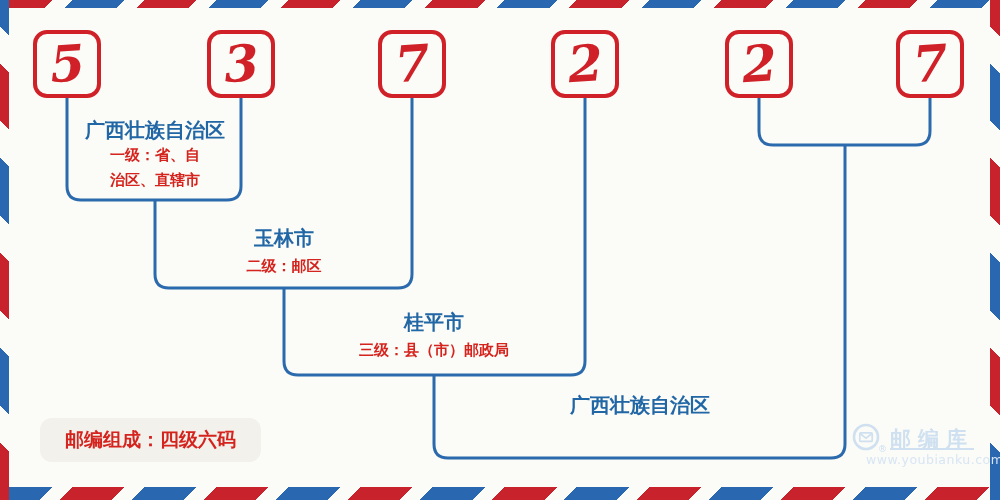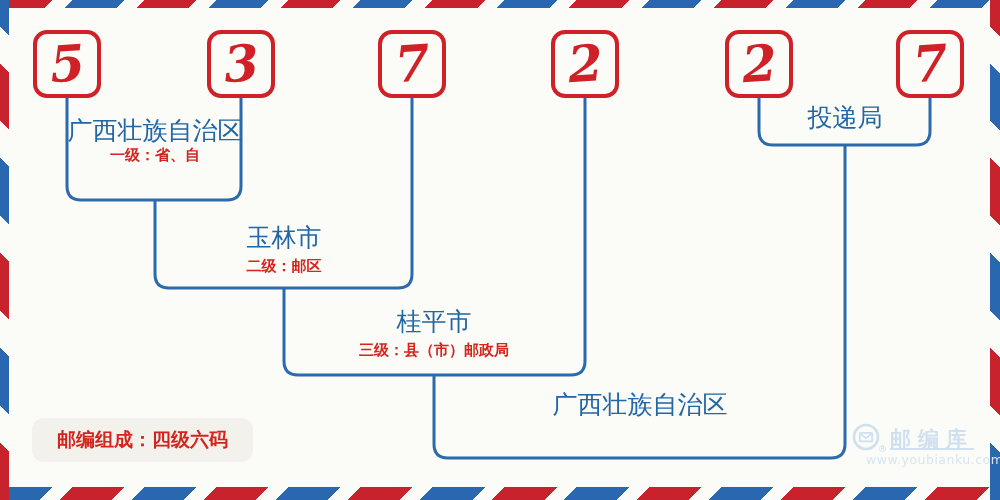--- a/index.html
+++ b/index.html
@@ -40,30 +40,30 @@
     font-family:"DejaVu Serif","Liberation Serif",serif;
     font-style:italic;font-weight:bold;
     font-size:50px;line-height:60px;color:var(--accent-red);
     transform:rotate(-4deg);
   }
   
   .connectors{position:absolute;top:0;left:0;z-index:1;}
   .connectors path{fill:none;stroke:var(--line-blue);stroke-width:3;}
   
   .label{position:absolute;text-align:center;z-index:3;}
-  .label .lvl-name{color:var(--text-blue);font-weight:normal;font-size:25px;}
+  .label .lvl-name{color:var(--text-blue);font-weight:bold;font-size:20px;}
   .label .lvl-desc{color:var(--text-red);font-weight:bold;font-size:15px;}
   .label-1{left:55px;top:118px;width:200px;line-height:25px;}
   .label-2{left:184px;top:224px;width:200px;line-height:28px;}
   .label-3{left:309px;top:308px;width:250px;line-height:28px;}
   .label-4{left:490px;top:390px;width:300px;line-height:30px;}
   .label-5{left:770px;top:104px;width:150px;line-height:28px;}
   
   .badge{
-    position:absolute;left:32px;top:418px;width:221px;height:44px;
+    position:absolute;left:40px;top:418px;width:221px;height:44px;
     background:var(--badge-bg);border-radius:12px;
     display:flex;align-items:center;justify-content:center;
     color:var(--text-red);font-weight:bold;font-size:19px;z-index:3;
   }
   
   .logo{position:absolute;left:852px;top:422px;width:135px;height:48px;z-index:3;color:var(--watermark-blue);}
   .logo-icon{position:absolute;left:0;top:1px;}
   .logo-reg{position:absolute;left:26px;top:22px;font-size:9px;}
   .logo-brand{position:absolute;left:38px;top:3px;font-size:21px;font-weight:bold;letter-spacing:7px;white-space:nowrap;text-decoration:underline;}
   .logo-url{position:absolute;left:2px;top:30px;font-size:12.5px;letter-spacing:0.5px;color:#d8e6f4;white-space:nowrap;margin-left:12px;}
@@ -101,39 +101,37 @@
   <div class="digit-box" style="left:725px">
       <span class="digit">2</span>
     </div>
   <div class="digit-box" style="left:896px">
       <span class="digit">7</span>
     </div>
 
   <div class="label label-1">
     <div class="lvl-name">广西壮族自治区</div>
     <div class="lvl-desc">一级：省、自</div>
+    <div class="lvl-desc">治区、直辖市</div>
   </div>
 
   <div class="label label-2">
     <div class="lvl-name">玉林市</div>
     <div class="lvl-desc">二级：邮区</div>
   </div>
 
   <div class="label label-3">
     <div class="lvl-name">桂平市</div>
     <div class="lvl-desc">三级：县（市）邮政局</div>
   </div>
 
   <div class="label label-4">
     <div class="lvl-name">广西壮族自治区</div>
   </div>
 
-  <div class="label label-5">
-    <div class="lvl-name">投递局</div>
-  </div>
 
   <div class="badge">
     <span>邮编组成：四级六码</span>
   </div>
 
   <div class="logo">
     <svg class="logo-icon" width="30" height="30" viewBox="0 0 30 30">
       <circle cx="14" cy="14" r="12" fill="none" stroke="#cfe0f0" stroke-width="2.6"></circle>
       <rect x="7.8" y="9.8" width="12.4" height="8.6" rx="1" fill="none" stroke="#cfe0f0" stroke-width="1.7"></rect>
       <path d="M8 10.5 L14 15.2 L20 10.5" fill="none" stroke="#cfe0f0" stroke-width="1.7"></path>

